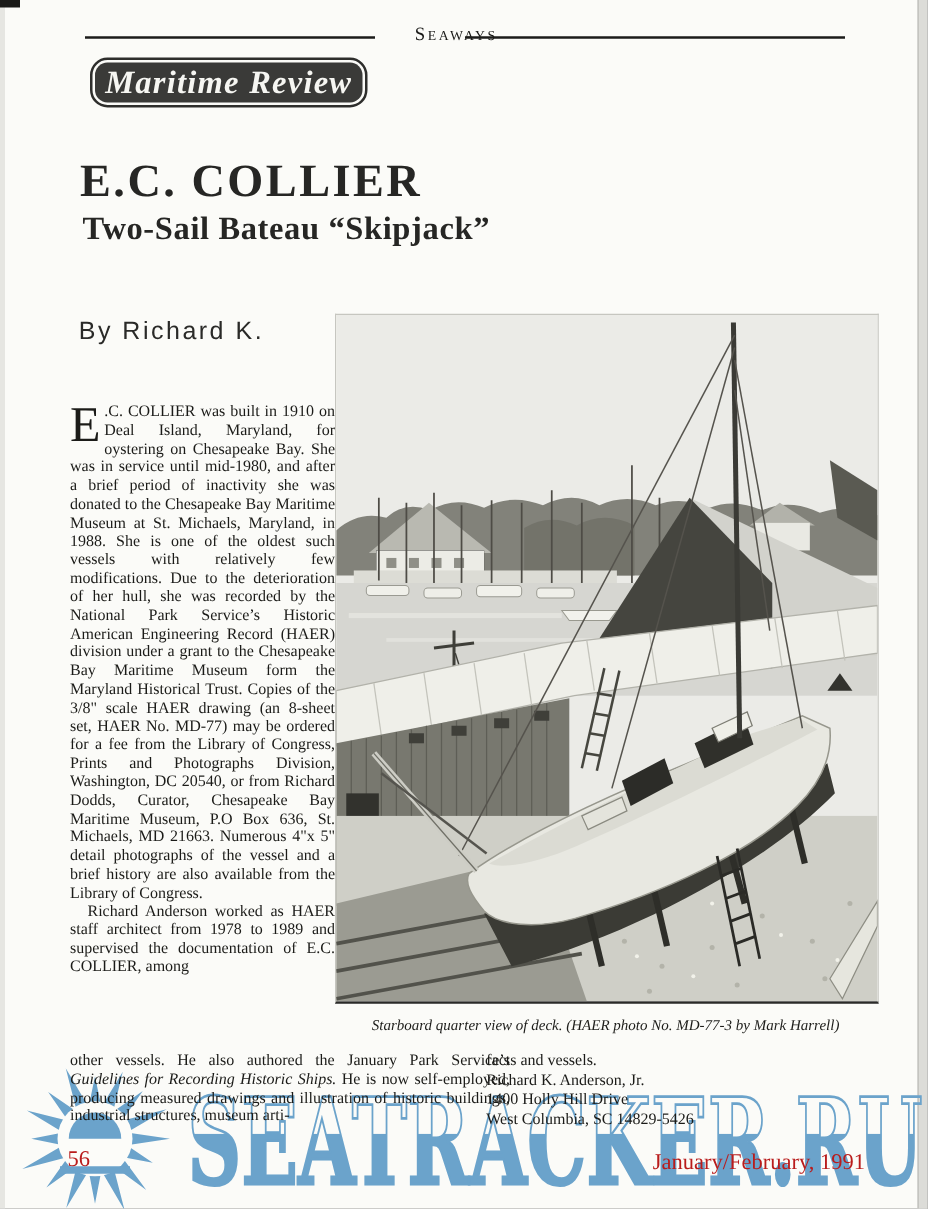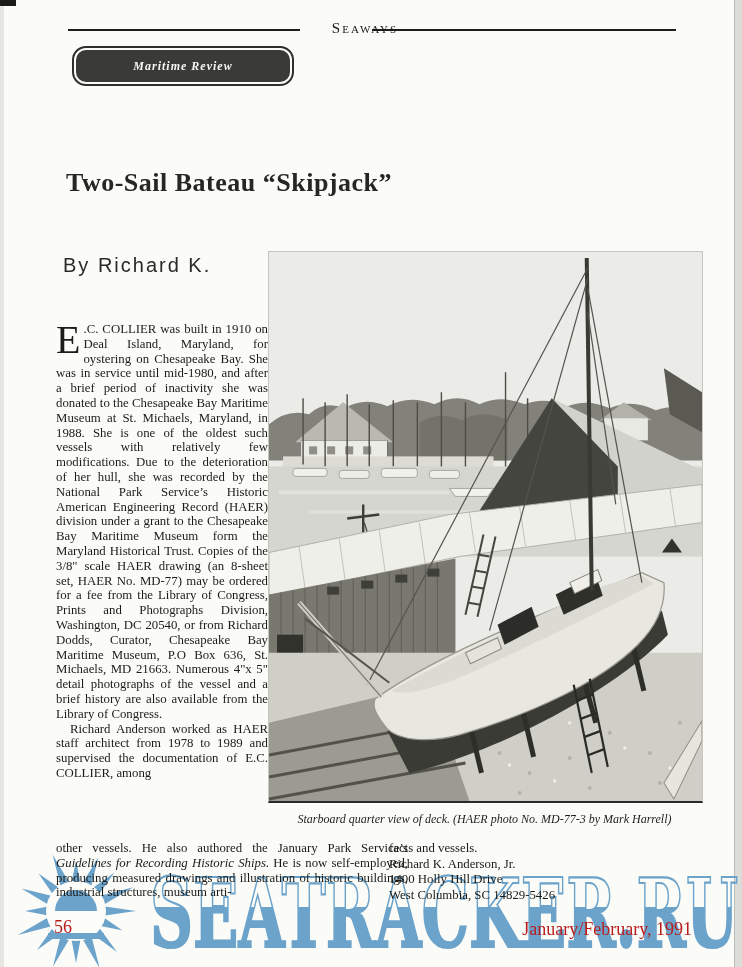--- a/index.html
+++ b/index.html
@@ -6,21 +6,21 @@
   .page{position:relative;width:742px;height:967px;background:#fbfbf8;overflow:hidden;
         font-family:"Liberation Serif",serif;color:#1f1f1c;}
   .abs{position:absolute;}
   .z2{z-index:2;}
   
   .rule{height:2px;background:#1c1c1a;}
   .masthead{font-variant:small-caps;font-size:15px;letter-spacing:2px;color:#181816;}
   
   .badge-outer{border:2px solid #2e2e2c;border-radius:14px;padding:2px;background:#fbfbf8;}
   .badge-inner{background:#3a3a38;border-radius:10px;height:32px;display:flex;align-items:center;justify-content:center;}
-  .badge-inner span{color:#f6f6f2;font-style:italic;font-weight:bold;font-size:12px;letter-spacing:1px;}
+  .badge-inner span{color:#f6f6f2;font-style:italic;font-weight:bold;font-size:26px;letter-spacing:1px;}
   
   .title{font-size:37px;font-weight:bold;letter-spacing:2px;color:#262624;}
   .subtitle{font-size:26px;font-weight:bold;letter-spacing:.5px;color:#262624;}
   .byline{font-family:"Liberation Sans",sans-serif;font-size:20px;letter-spacing:2px;color:#2a2a28;line-height:30px;}
   
   .bodycol{font-size:12.8px;line-height:14.8px;text-align:justify;color:#1b1b18;}
   .dropcap{float:left;font-size:40px;line-height:33px;padding:1px 3px 0 0;font-weight:400;}
   .p2{text-indent:14px;margin:0;}
   .italic{font-style:italic;}
   .contact-line{padding-left:0;}
@@ -63,20 +63,21 @@
   <div class="abs rule z2" style="left:68px;top:29px;width:232px;"></div>
   <div class="abs masthead z2" style="left:300px;top:20px;width:130px;text-align:center;">Seaways</div>
   <div class="abs rule z2" style="left:372px;top:29px;width:304px;"></div>
 
   <div class="abs badge-outer z2" style="left:72px;top:46px;width:214px;">
     <div class="badge-inner">
       <span>Maritime Review</span>
     </div>
   </div>
 
+  <div class="abs title z2" style="left:64px;top:124px;">E.C. COLLIER</div>
   <div class="abs subtitle z2" style="left:66px;top:168px;">Two-Sail Bateau “Skipjack”</div>
 
   <div class="abs byline z2" style="left:63px;top:250px;">
     <div>By Richard K.</div>
   </div>
 
   <figure class="abs z2" style="left:268px;top:251px;margin:0;">
     <svg class="photo-frame" width="433" height="549" viewBox="0 0 432 548" preserveAspectRatio="none">
       <rect x="0" y="0" width="432" height="548" fill="#ebebe7"></rect>
 

